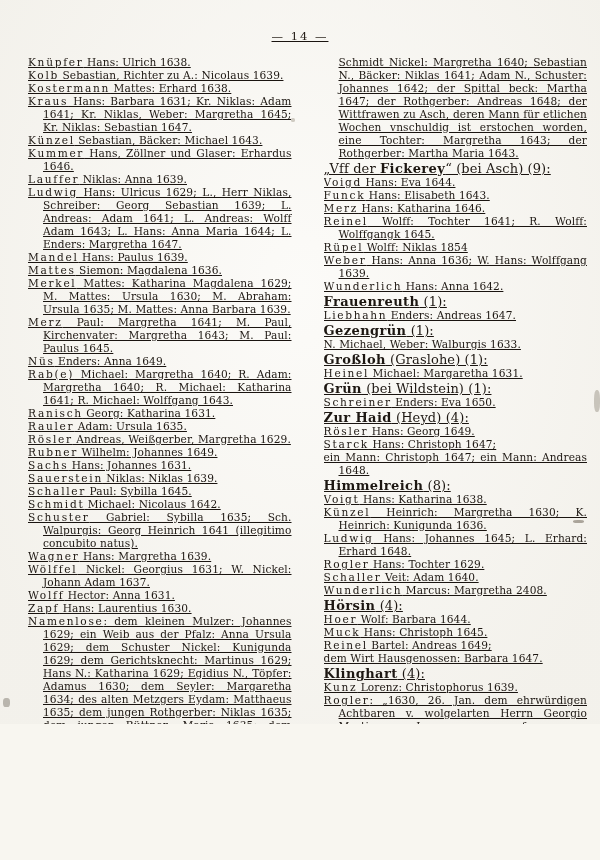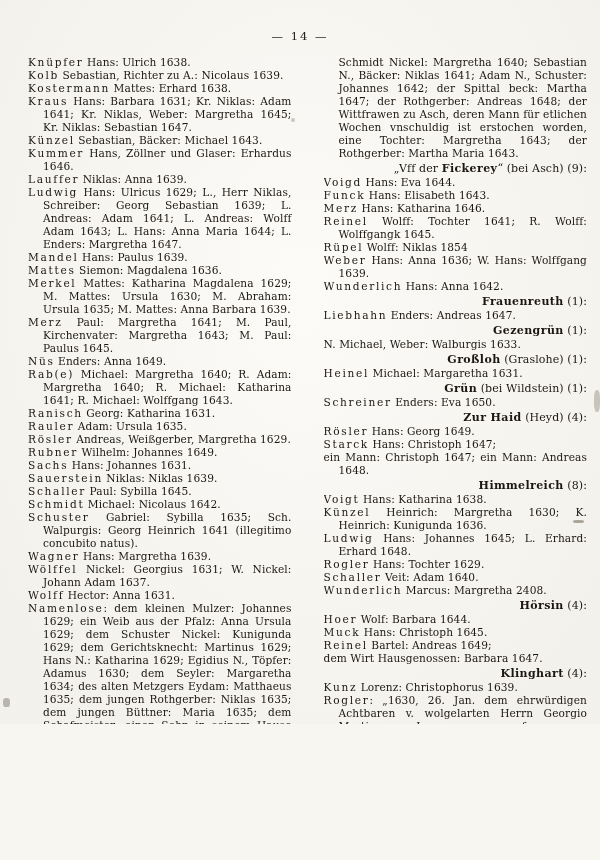--- a/index.html
+++ b/index.html
@@ -9,20 +9,21 @@
     width:600px; height:860px;
     background:var(--paper);
     font-family:"DejaVu Serif","Liberation Serif",serif;
     color:var(--ink);
   }
   .page {
     position:relative; width:600px; height:724px; overflow:hidden;
     background:
       radial-gradient(ellipse at 50% 40%, rgba(255,255,255,0.55), rgba(0,0,0,0.02) 85%),
       var(--paper);
+    text-decoration: underline;
   }
   .page-number {
     text-align:center;
     padding-top:29px;
     font-size:11.5px;
     letter-spacing:2px;
     color:#241d16;
   }
   .columns {
     display:flex;
@@ -34,22 +35,22 @@
     height:790px;
     overflow:hidden;
     font-size:10.6px;
     line-height:13px;
     text-align:justify;
     color:#1d1712;
   }
   p.block { margin:0; padding-left:15px; text-indent:-15px; }
   p.block.cont { padding-left:15px; text-indent:0; }
   p.block.header {
-    text-align:right; padding-left:0; text-indent:0;
-    margin:2px 0 1px 0; font-size:11px;
+    text-align:left; padding-left:0; text-indent:0;
+    margin:2px 0 1px 0; font-size:13px;
   }
   .name { letter-spacing:1.7px; }
   .header .name { letter-spacing:0.4px; font-weight:bold; }
   .pre, .text { letter-spacing:0.1px; }
   .speck { position:absolute; border-radius:40%; }
   .speck-a { left:3px;  top:698px; width:7px;  height:9px;  background:#b9b5ad; }
   .speck-b { left:573px; top:520px; width:11px; height:3px;  background:#aaa49a; }
   .speck-c { left:594px; top:390px; width:6px;  height:22px; background:#c8c4bb; }
   .speck-d { left:291px; top:118px; width:4px;  height:4px;  background:#cfcbc2; }
 </style>
@@ -81,20 +82,21 @@
         <p class="block entry"><span class="pre"></span><span class="name">Rösler</span><span class="text"> Andreas, Weißgerber, Margretha 1629.</span></p>
         <p class="block entry"><span class="pre"></span><span class="name">Rubner</span><span class="text"> Wilhelm: Johannes 1649.</span></p>
         <p class="block entry"><span class="pre"></span><span class="name">Sachs</span><span class="text"> Hans: Johannes 1631.</span></p>
         <p class="block entry"><span class="pre"></span><span class="name">Sauerstein</span><span class="text"> Niklas: Niklas 1639.</span></p>
         <p class="block entry"><span class="pre"></span><span class="name">Schaller</span><span class="text"> Paul: Sybilla 1645.</span></p>
         <p class="block entry"><span class="pre"></span><span class="name">Schmidt</span><span class="text"> Michael: Nicolaus 1642.</span></p>
         <p class="block entry"><span class="pre"></span><span class="name">Schuster</span><span class="text"> Gabriel: Sybilla 1635; Sch. Walpurgis: Georg Heinrich 1641 (illegitimo concubito natus).</span></p>
         <p class="block entry"><span class="pre"></span><span class="name">Wagner</span><span class="text"> Hans: Margretha 1639.</span></p>
         <p class="block entry"><span class="pre"></span><span class="name">Wölffel</span><span class="text"> Nickel: Georgius 1631; W. Nickel: Johann Adam 1637.</span></p>
         <p class="block entry"><span class="pre"></span><span class="name">Wolff</span><span class="text"> Hector: Anna 1631.</span></p>
+        <p class="block entry"><span class="pre"></span><span class="name">Zapf</span><span class="text"> Hans: Laurentius 1630.</span></p>
         <p class="block entry"><span class="pre"></span><span class="name">Namenlose</span><span class="text">: dem kleinen Mulzer: Johannes 1629; ein Weib aus der Pfalz: Anna Ursula 1629; dem Schuster Nickel: Kunigunda 1629; dem Gerichtsknecht: Martinus 1629; Hans N.: Katharina 1629; Egidius N., Töpfer: Adamus 1630; dem Seyler: Margaretha 1634; des alten Metzgers Eydam: Matthaeus 1635; dem jungen Rothgerber: Niklas 1635; dem jungen Büttner: Maria 1635; dem Schafmeister: einen Sohn in seinem Hause getauft: Laurentius 1639; Nickel N., Rotgerber: Anna 1639; der</span></p>
       </div>
     <div class="col">
 
     <p class="block cont"><span class="pre"></span><span class="name"></span><span class="text">Schmidt Nickel: Margretha 1640; Sebastian N., Bäcker: Niklas 1641; Adam N., Schuster: Johannes 1642; der Spittal beck: Martha 1647; der Rothgerber: Andreas 1648; der Wittfrawen zu Asch, deren Mann für etlichen Wochen vnschuldig ist erstochen worden, eine Tochter: Margretha 1643; der Rothgerber: Martha Maria 1643.</span></p>
         <p class="block header"><span class="pre">„Vff der </span><span class="name">Fickerey</span><span class="text">“ (bei Asch) (9):</span></p>
         <p class="block entry"><span class="pre"></span><span class="name">Voigd</span><span class="text"> Hans: Eva 1644.</span></p>
         <p class="block entry"><span class="pre"></span><span class="name">Funck</span><span class="text"> Hans: Elisabeth 1643.</span></p>
         <p class="block entry"><span class="pre"></span><span class="name">Merz</span><span class="text"> Hans: Katharina 1646.</span></p>
         <p class="block entry"><span class="pre"></span><span class="name">Reinel</span><span class="text"> Wolff: Tochter 1641; R. Wolff: Wolffgangk 1645.</span></p>

